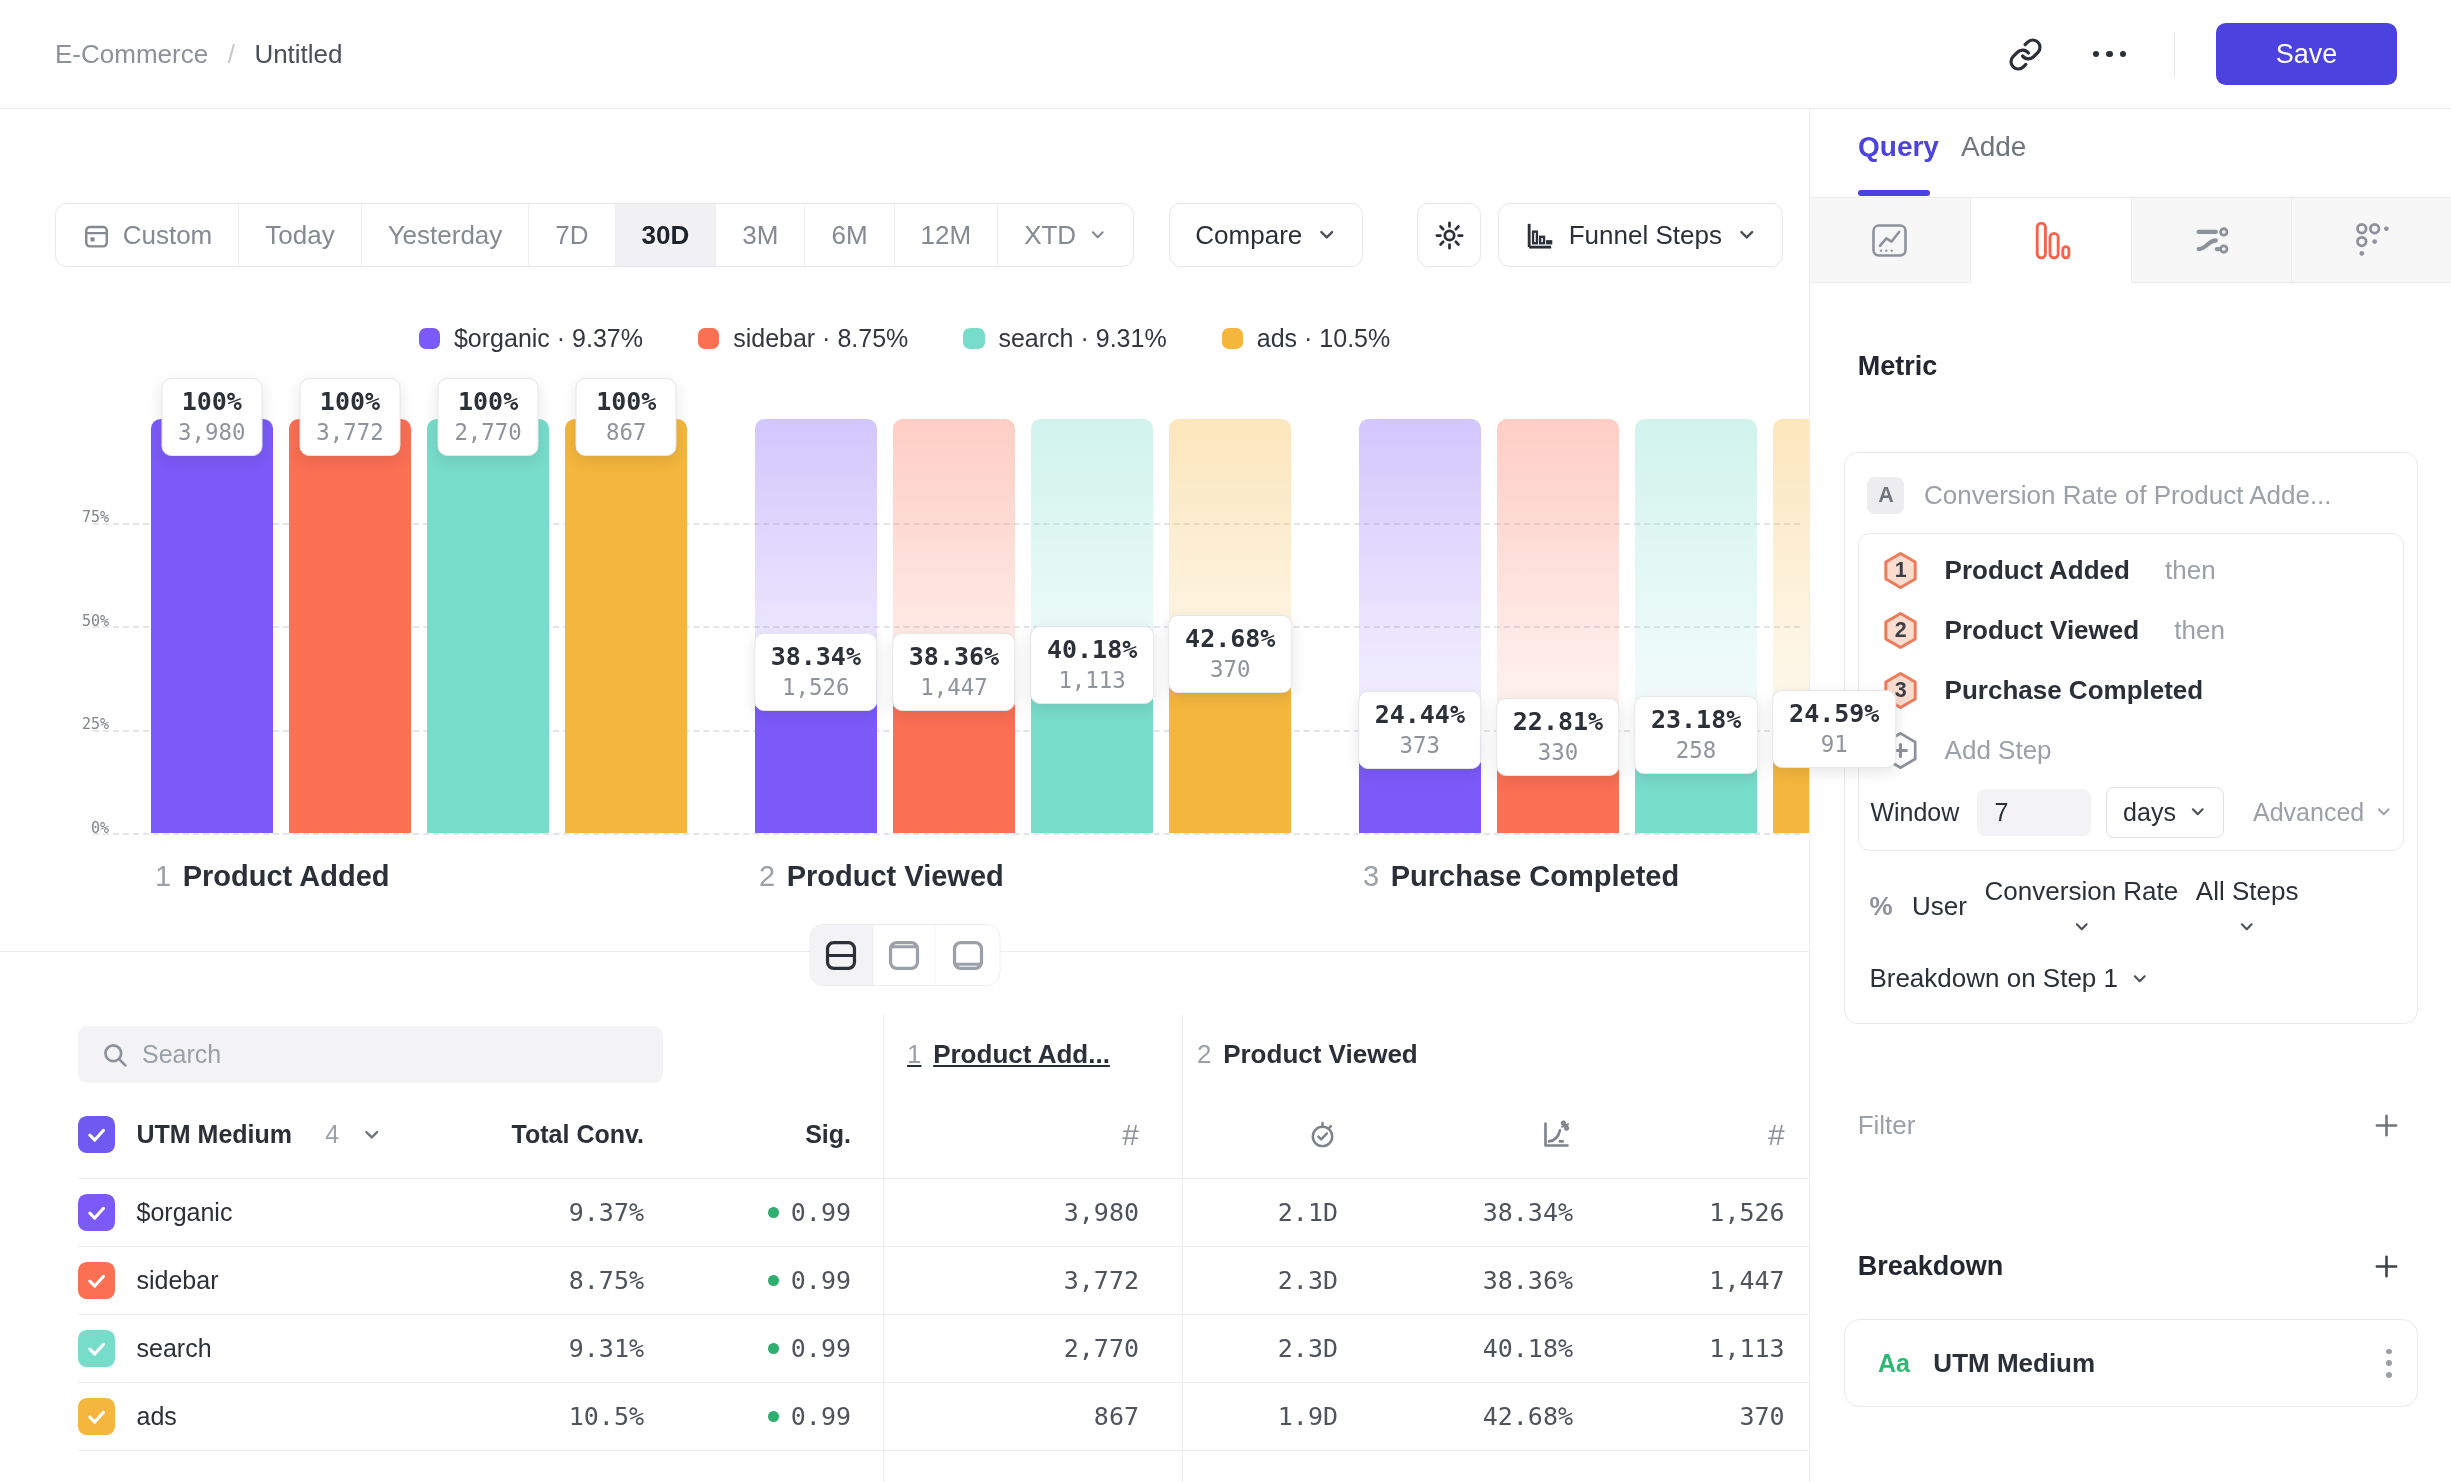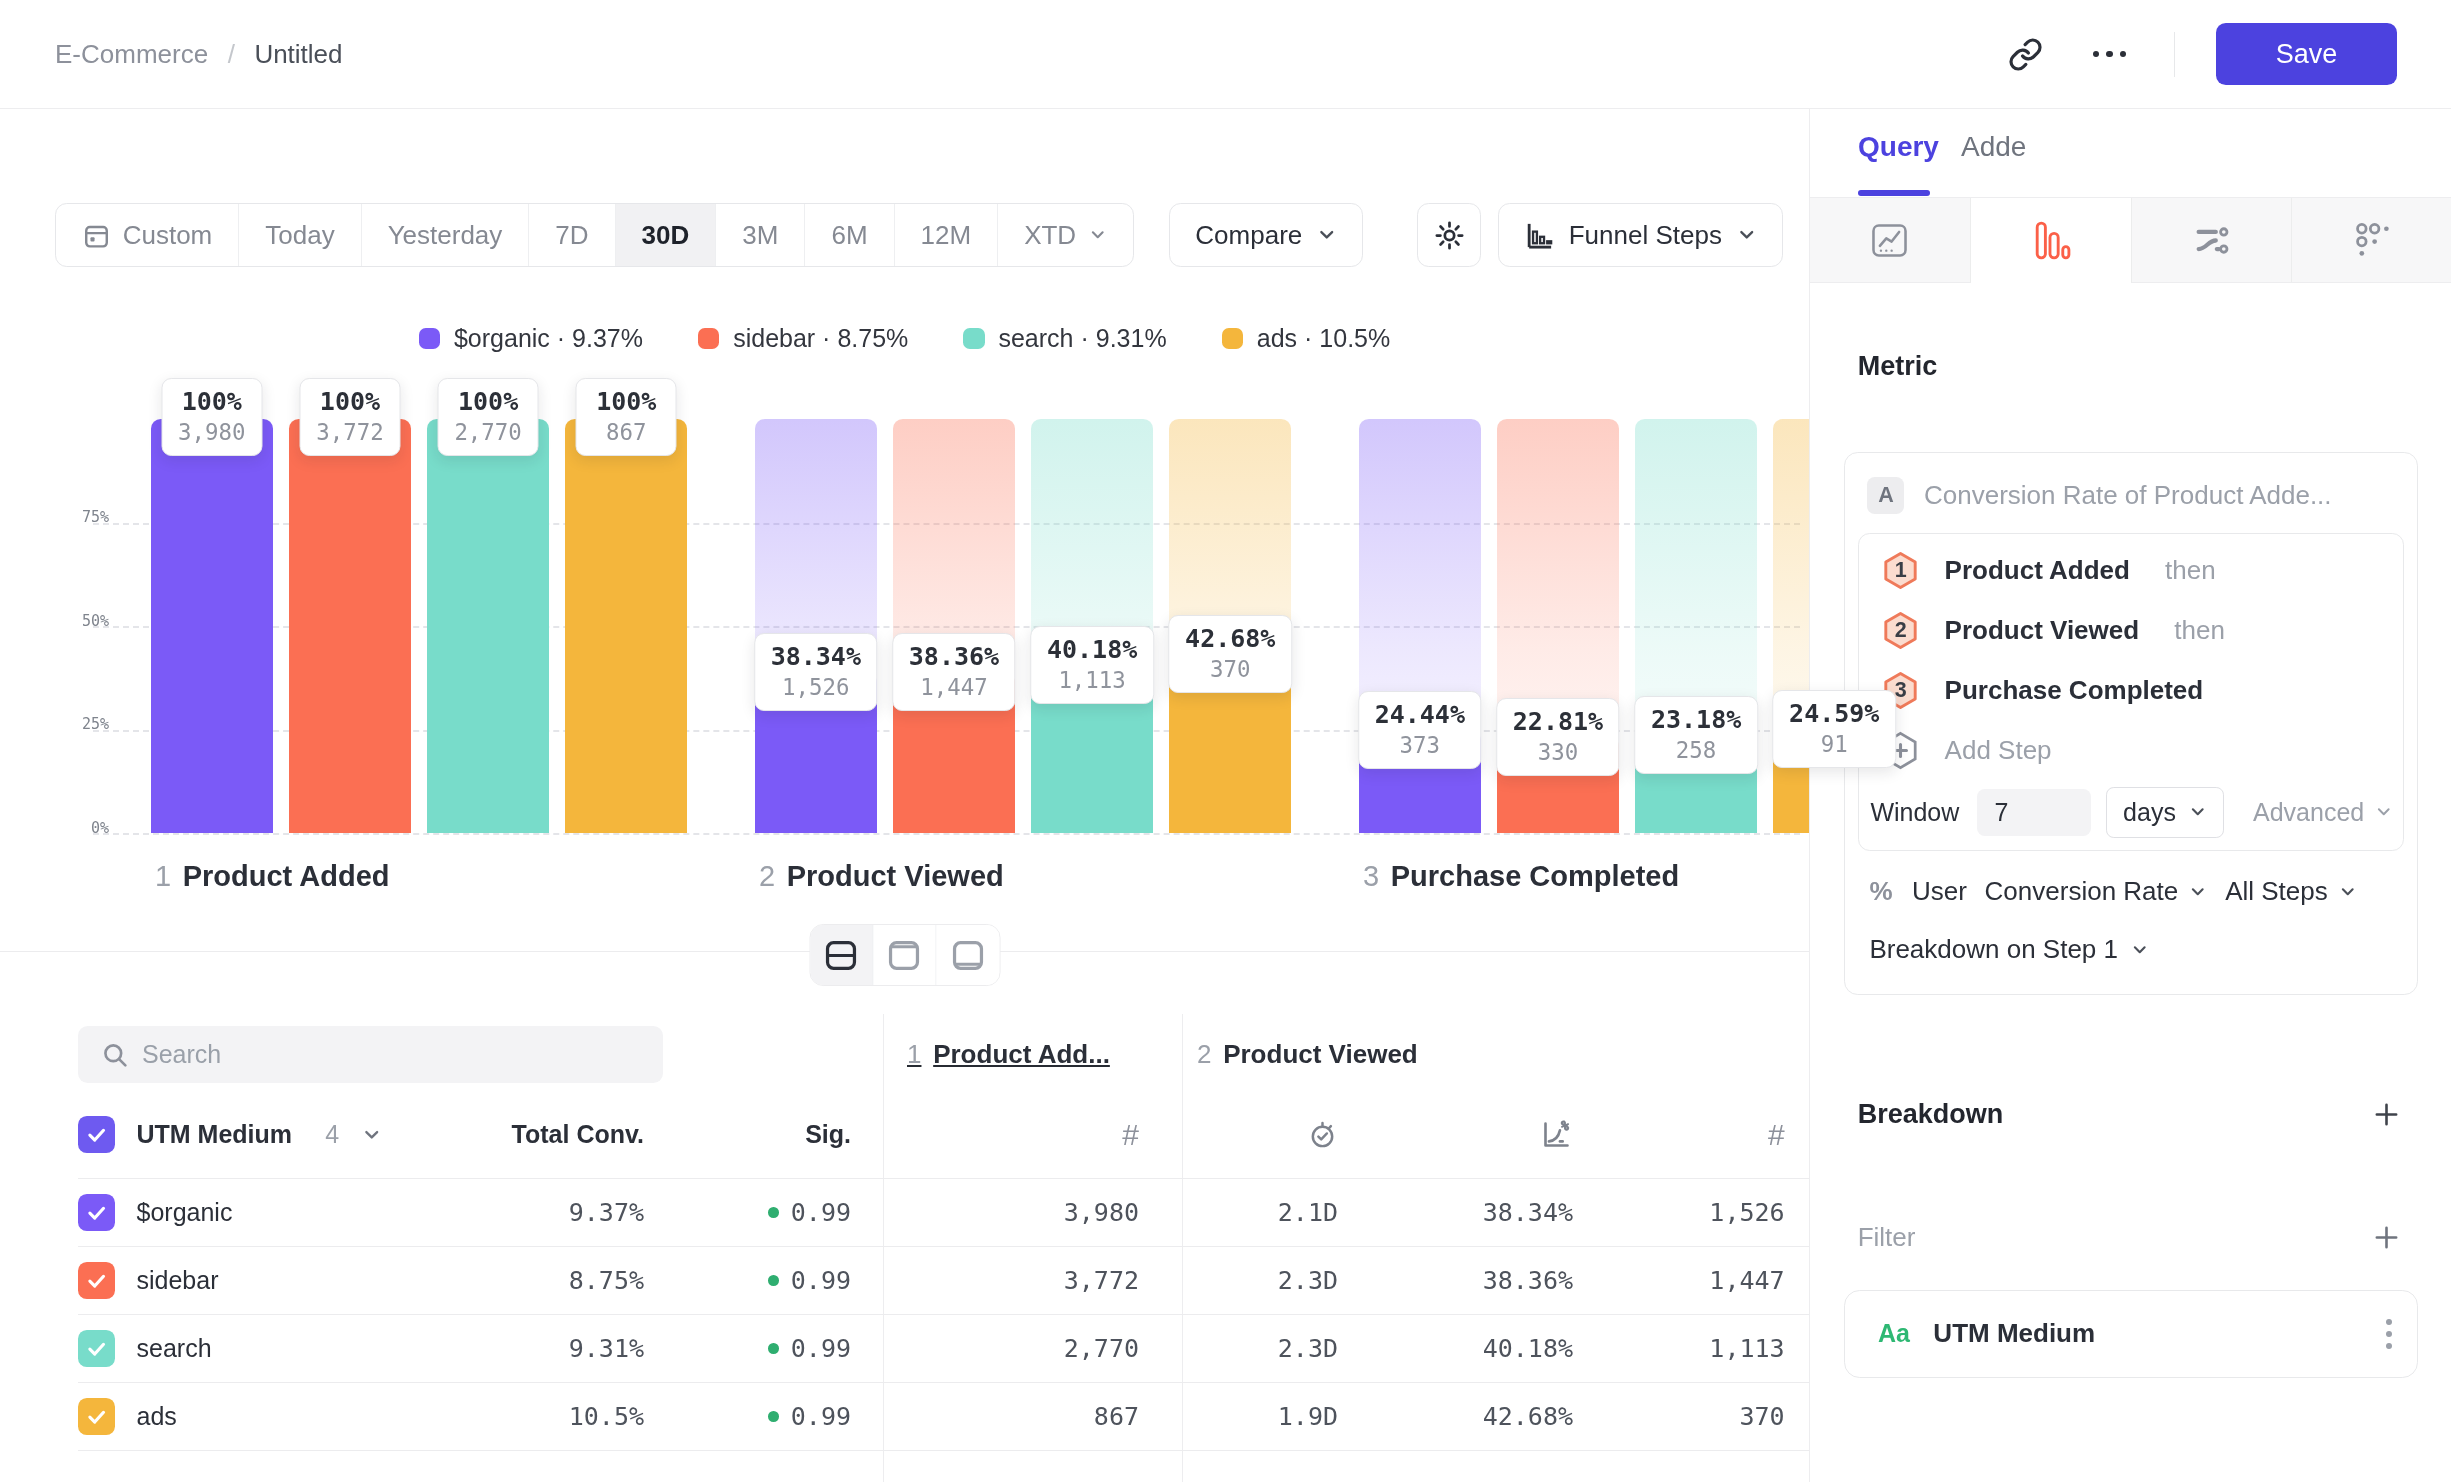--- a/index.html
+++ b/index.html
@@ -121,21 +121,21 @@
   .add-label { font-size:26px; color:#9ba0a9; }
   .win-row { height:64px; display:flex; align-items:center; gap:15.6px; padding:0 9.8px 0 11.7px; }
   .win-label { font-size:25px; color:#2b2f38; margin-right:2px; }
   .win-input { width:114px; height:47px; background:#f3f3f5; border:none; border-radius:7.8px;
     font-family:inherit; font-size:25px; color:#2b2f38; padding:0 17.6px; outline:none; }
   .win-unit { height:51px; border:1px solid #dfe0e4; border-radius:7.8px; background:#fff; display:flex;
     align-items:center; gap:11.7px; padding:0 15.6px; font-size:25px; color:#2b2f38; cursor:pointer; }
   .win-adv { margin-left:auto; display:flex; align-items:center; gap:9.8px; font-size:25px; color:#9ba0a9; cursor:pointer; }
   .measure-row { display:flex; align-items:center; gap:17.6px; margin:25px 0 0 11.7px; font-size:26px; color:#2b2f38; }
   .measure-row .pct { color:#8d919b; font-weight:600; margin-right:2px; }
-  .mr-dd { display:flex; align-items:center; gap:9.8px; cursor:pointer; }
+  .mr-dd { display:flex; align-items:center; gap:9.8px; cursor:pointer;flex-direction:column; }
   .bd-on { display:flex; align-items:center; gap:11.7px; margin:27px 0 0 11.7px; font-size:26px; color:#2b2f38; cursor:pointer; }
   .sec-row { display:flex; align-items:center; justify-content:space-between; padding:0 9.8px 0 13.7px; }
   .sec-filter { margin-top:80px; }
   .sec-filter .sec-label { font-size:26px; color:#9ba0a9; }
   .sec-bd { margin-top:98px; }
   .sec-bd .sec-label { font-size:27px; font-weight:700; color:#23262e; }
   .plus-btn { width:43px; height:43px; display:flex; align-items:center; justify-content:center; cursor:pointer; }
   .utm-card { margin-top:31px; height:88px; border:1px solid #e8e9eb; border-radius:15.6px;
     display:flex; align-items:center; padding:0 25px 0 33px; gap:23.4px; }
   .aa { color:#2eb873; font-size:25px; font-weight:700; flex:none; }
@@ -653,33 +653,33 @@
           </span>
         </div>
         <div class="bd-on">
           <span>Breakdown on Step 1</span>
           <svg width="19.5" height="19.5" viewBox="0 0 24 24" fill="none" stroke="#4a4f58" stroke-width="2.6" stroke-linecap="round" stroke-linejoin="round">
               <polyline points="6 9 12 15 18 9"></polyline>
             </svg>
         </div>
       </div>
 
+      <div class="sec-row sec-filter">
+        <span class="sec-label">Filter</span>
+        <span class="plus-btn">
+          <svg width="31" height="31" viewBox="0 0 24 24" fill="none" stroke="#6f747e" stroke-width="2" stroke-linecap="round">
+              <path d="M12 4.5v15M4.5 12h15"></path>
+            </svg>
+        </span>
+      </div>
+
       <div class="sec-row sec-bd">
         <span class="sec-label">Breakdown</span>
         <span class="plus-btn">
           <svg width="31" height="31" viewBox="0 0 24 24" fill="none" stroke="#3f434b" stroke-width="2" stroke-linecap="round">
-              <path d="M12 4.5v15M4.5 12h15"></path>
-            </svg>
-        </span>
-      </div>
-
-      <div class="sec-row sec-filter">
-        <span class="sec-label">Filter</span>
-        <span class="plus-btn">
-          <svg width="31" height="31" viewBox="0 0 24 24" fill="none" stroke="#6f747e" stroke-width="2" stroke-linecap="round">
               <path d="M12 4.5v15M4.5 12h15"></path>
             </svg>
         </span>
       </div>
 
       <div id="breakdownList">
           <div class="utm-card">
             <span class="aa">Aa</span>
             <span class="utm-label">UTM Medium</span>
             <span class="kebab">

